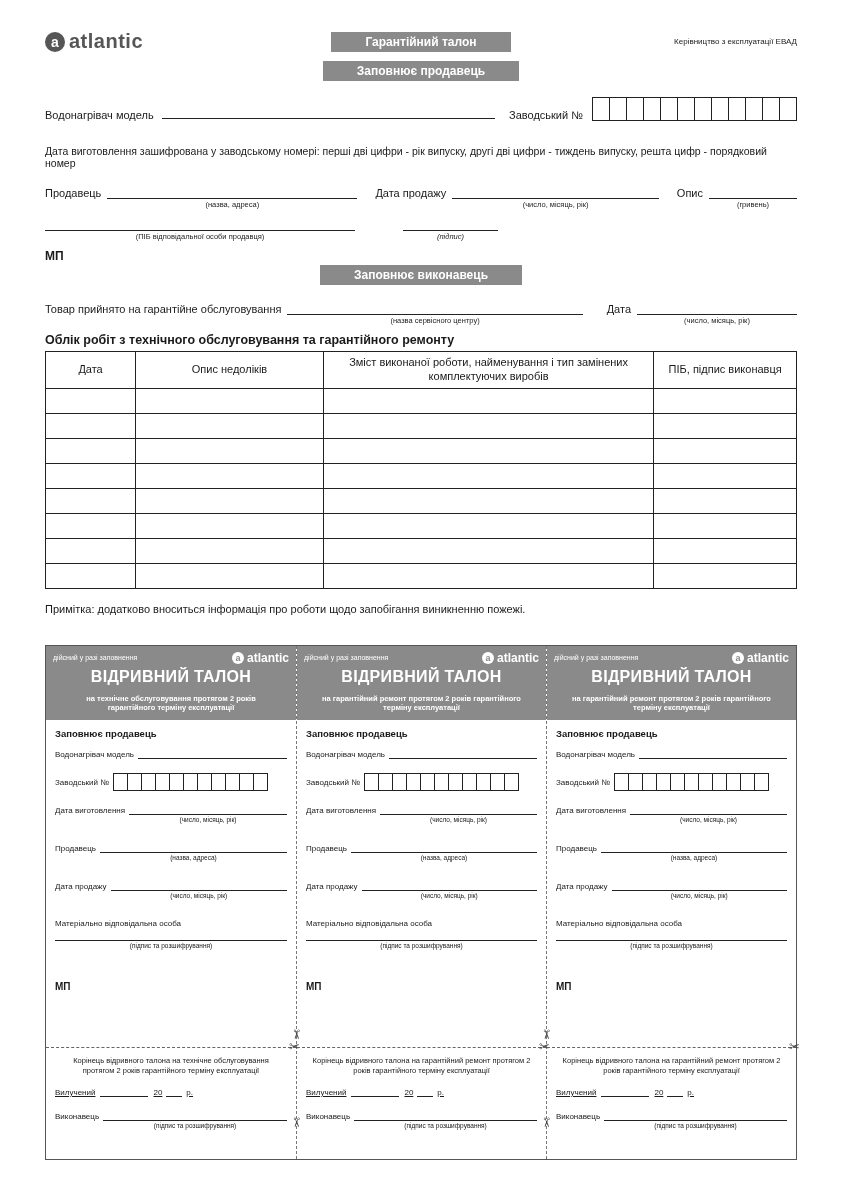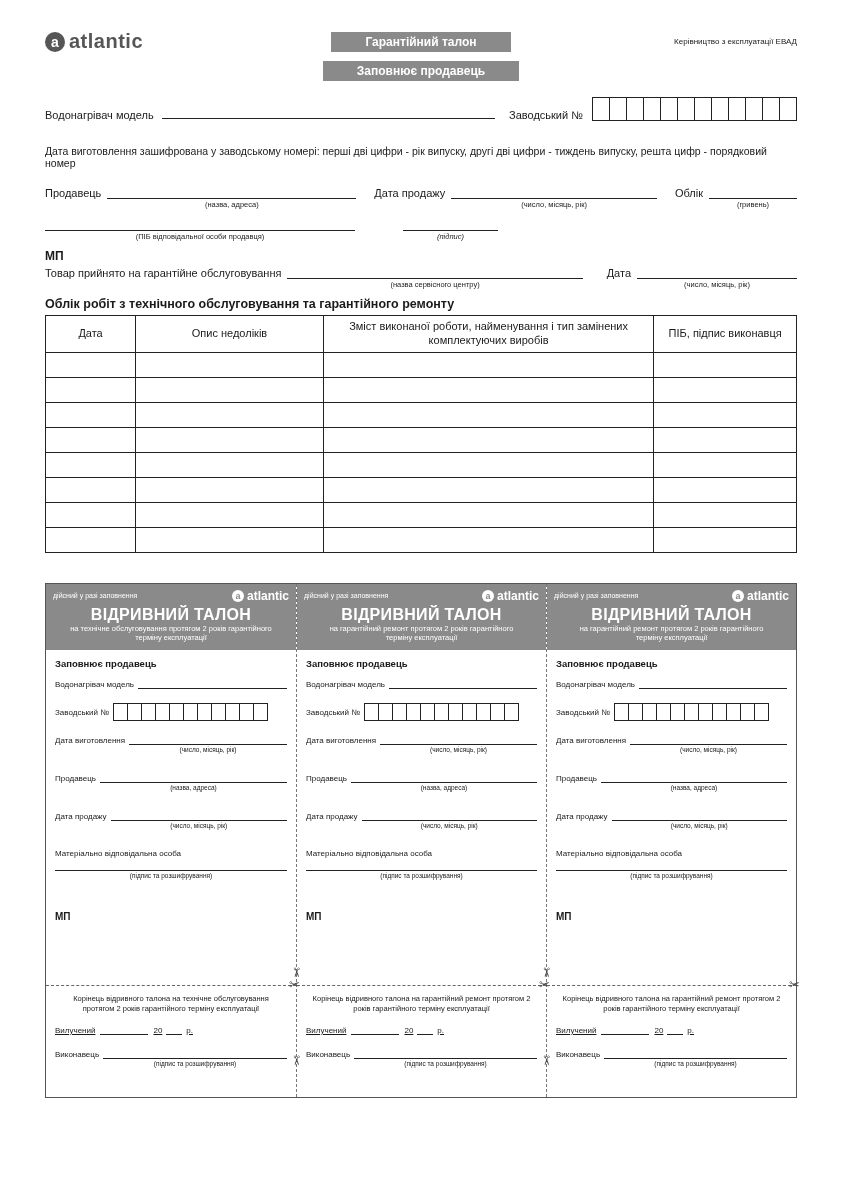--- a/index.html
+++ b/index.html
@@ -61,21 +61,21 @@
   .coupon { display:flex; flex-direction:column; min-width:0; }
   .coupon + .coupon { border-left:1px dashed #777; }
 
   .coupon-header { background:#8a8a8a; color:#fff; padding:5px 7px 7px; }
   .cvrow { display:flex; justify-content:space-between; align-items:center; }
   .valid { font-size:7px; }
   .clogo { display:flex; align-items:center; gap:3px; }
   .cmark { width:12px; height:12px; border-radius:50%; background:#fff; color:#8a8a8a; font-size:9px; font-weight:bold; display:flex; align-items:center; justify-content:center; }
   .ctext { font-size:12px; font-weight:bold; }
   .ctitle { text-align:center; font-weight:bold; font-size:16px; margin-top:3px; letter-spacing:.3px; }
-  .csub { text-align:center; font-weight:normal; font-size:7.5px; line-height:1.3; margin-top:0; padding:0 14px; }
+  .csub { text-align:center; font-weight:bold; font-size:7.5px; line-height:1.3; margin-top:8px; padding:0 14px; }
 
   .cbody { flex:1; padding:8px 9px 0; display:flex; flex-direction:column; }
   .csection { font-size:9.5px; font-weight:bold; margin-bottom:10px; }
   .cfield { display:flex; align-items:flex-end; font-size:8px; position:relative; }
   .cfield.mb { margin-bottom:12px; }
   .cfield.hinted { margin-bottom:28px; }
   .clabel { white-space:nowrap; }
   .cline { border-bottom:1px solid #222; height:10px; position:relative; display:inline-block; }
   .cline.grow { flex:1; margin-left:4px; }
   .chint { position:absolute; top:11px; left:0; width:100%; text-align:center; font-size:6.5px; white-space:nowrap; }
@@ -138,37 +138,38 @@
 
   <div class="frow hinted seller-row">
     <span class="flabel">Продавець</span>
     <span class="fline grow2">
       <span class="fhint">(назва, адреса)</span>
     </span>
     <span class="flabel ml">Дата продажу</span>
     <span class="fline grow1">
       <span class="fhint">(число, місяць, рік)</span>
     </span>
-    <span class="flabel ml">Облік</span>
+    <span class="flabel ml">Опис</span>
     <span class="fline price-line">
       <span class="fhint">(гривень)</span>
     </span>
   </div>
 
   <div class="frow hinted sig-row">
     <span class="fline sig-line">
       <span class="fhint">(ПІБ відповідальної особи продавця)</span>
     </span>
     <span class="fline sign-line">
       <span class="fhint">(підпис)</span>
     </span>
   </div>
 
   <div class="stamp">МП</div>
 
+  <div class="graybox section-center">Заповнює виконавець</div>
 
   <div class="frow hinted accepted-row">
     <span class="flabel">Товар прийнято на гарантійне обслуговування</span>
     <span class="fline grow2">
       <span class="fhint">(назва сервісного центру)</span>
     </span>
     <span class="flabel ml">Дата</span>
     <span class="fline date-line">
       <span class="fhint">(число, місяць, рік)</span>
     </span>
@@ -235,20 +236,21 @@
         </tr>
         <tr>
           <td></td>
           <td></td>
           <td></td>
           <td></td>
         </tr>
       </tbody>
   </table>
 
+  <p class="note">Примітка: додатково вноситься інформація про роботи щодо запобігання виникненню пожежі.</p>
 
   <div class="coupons">
 
     <div class="coupon">
       <div class="coupon-header">
         <div class="cvrow">
           <span class="valid">дійсний у разі заповнення</span>
           <span class="clogo">
             <span class="cmark">a</span>
             <span class="ctext">atlantic</span>

